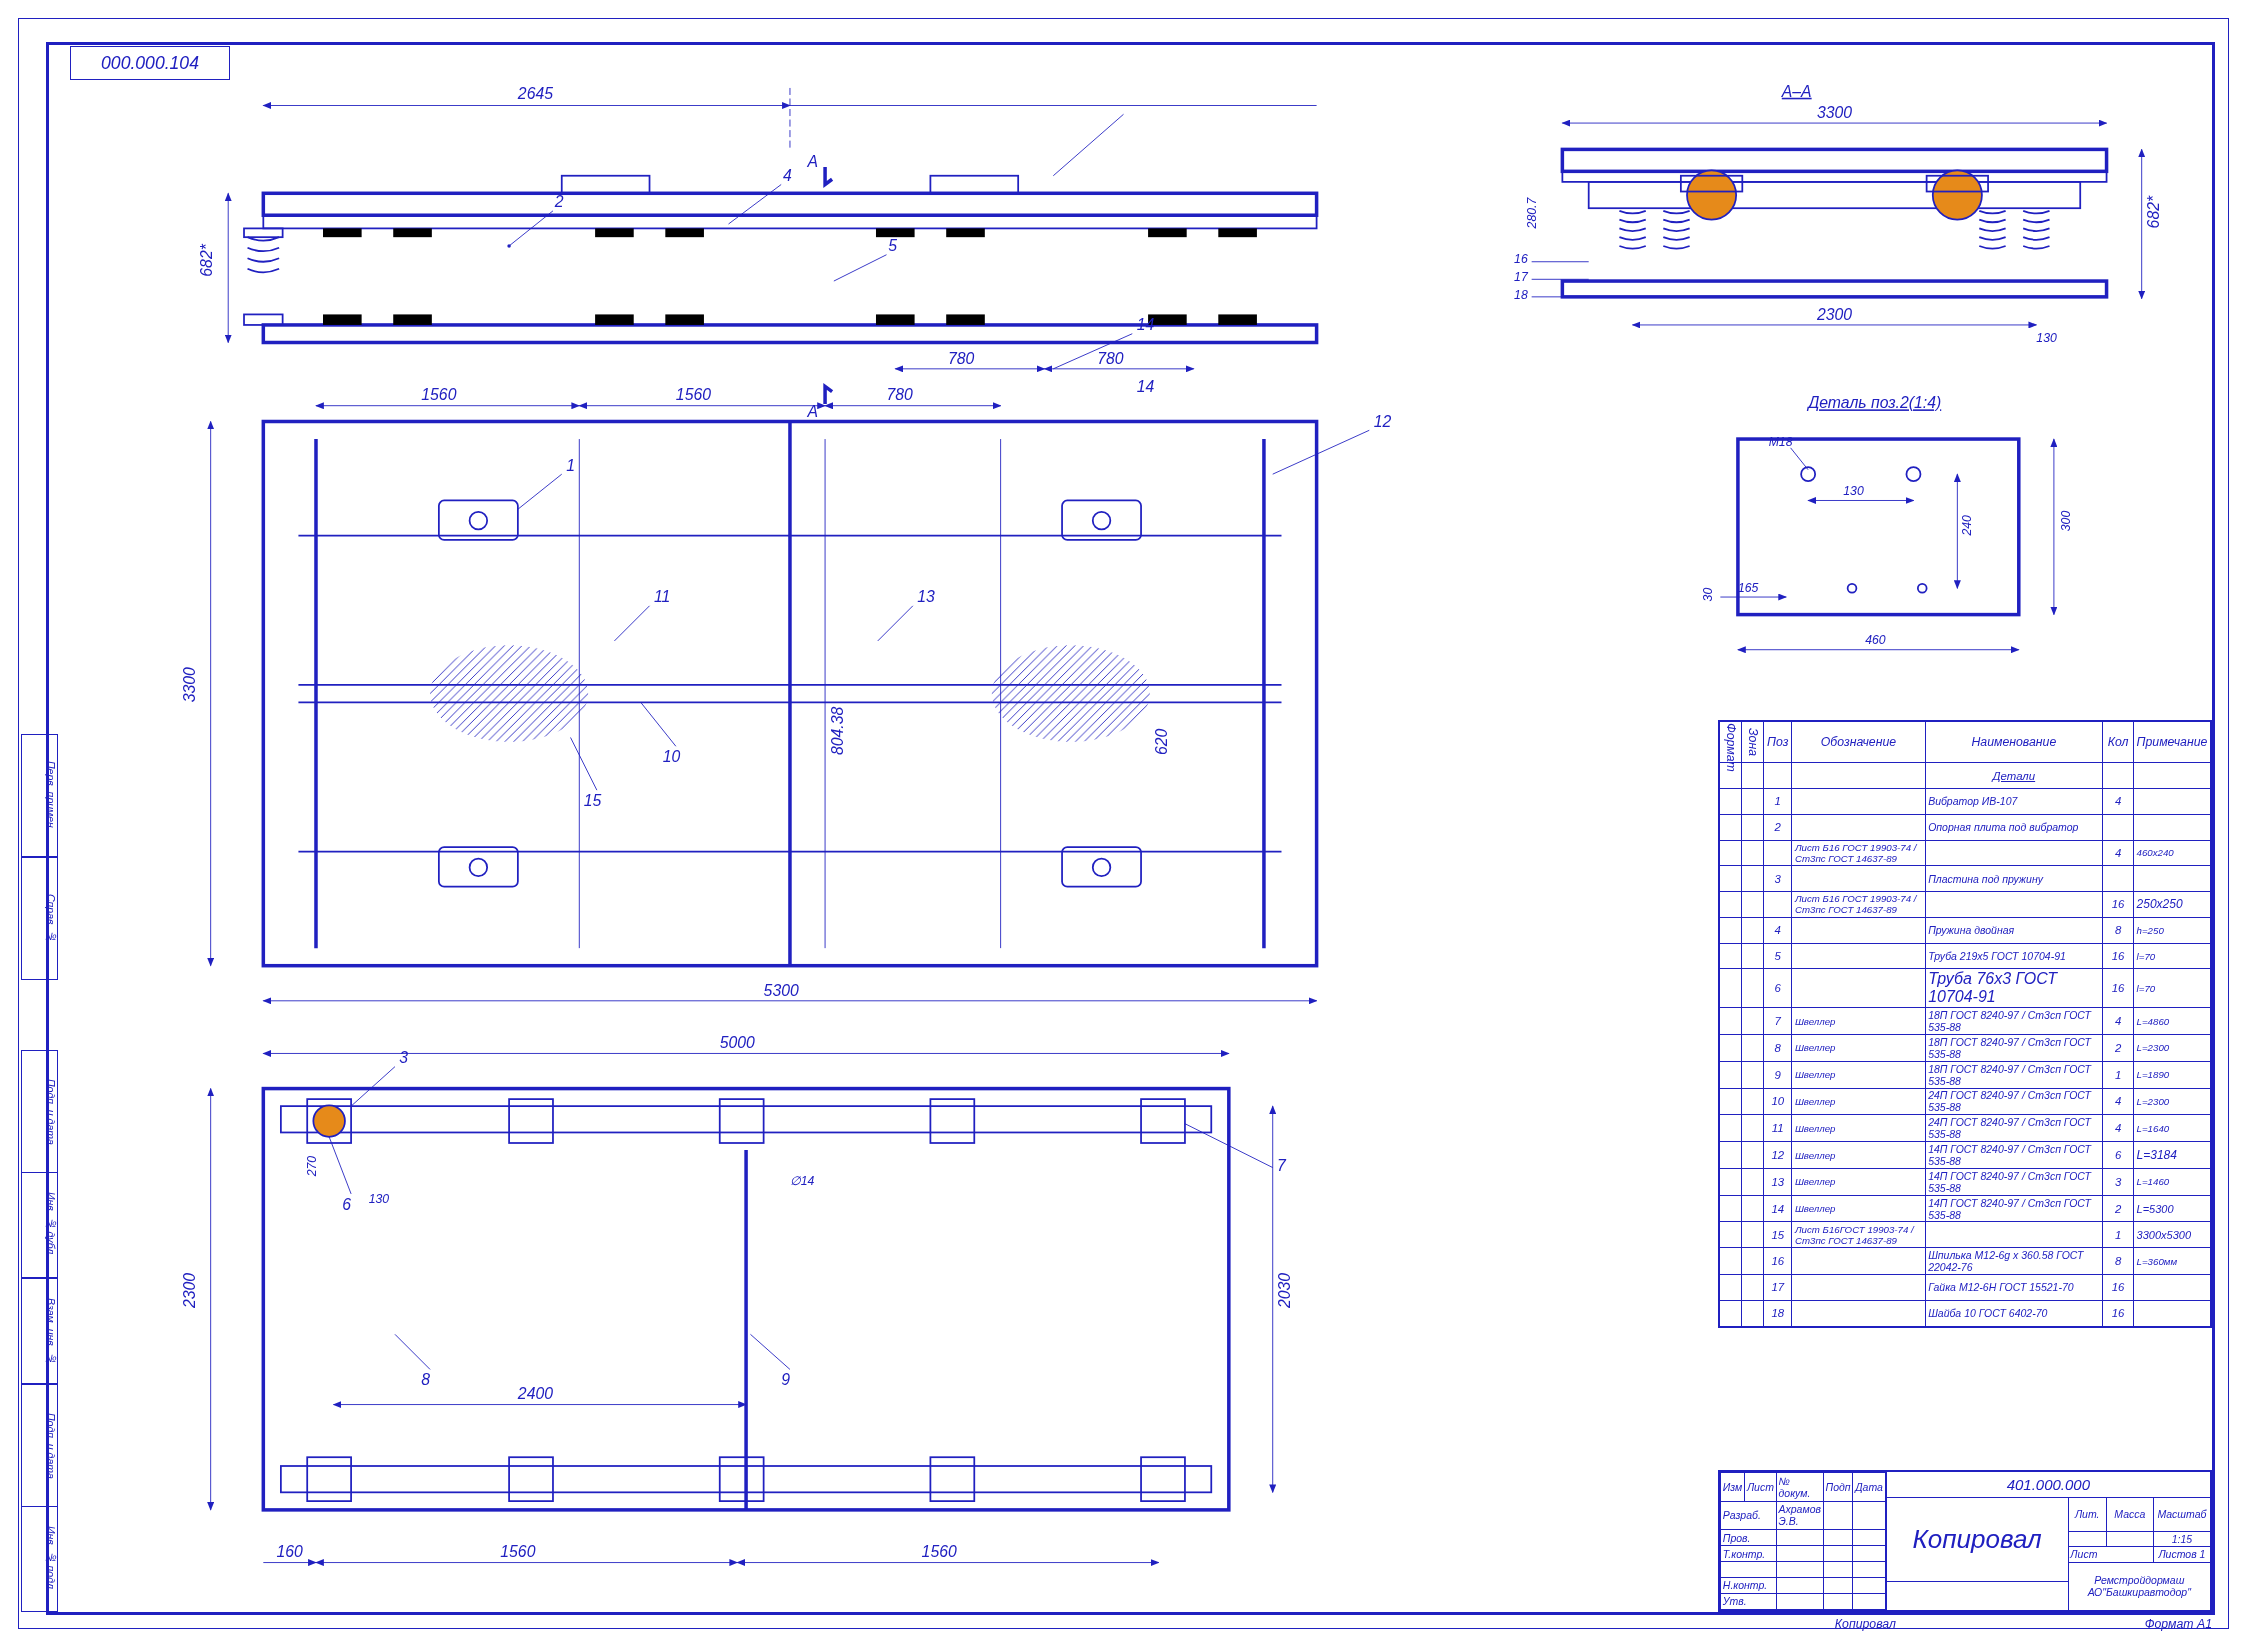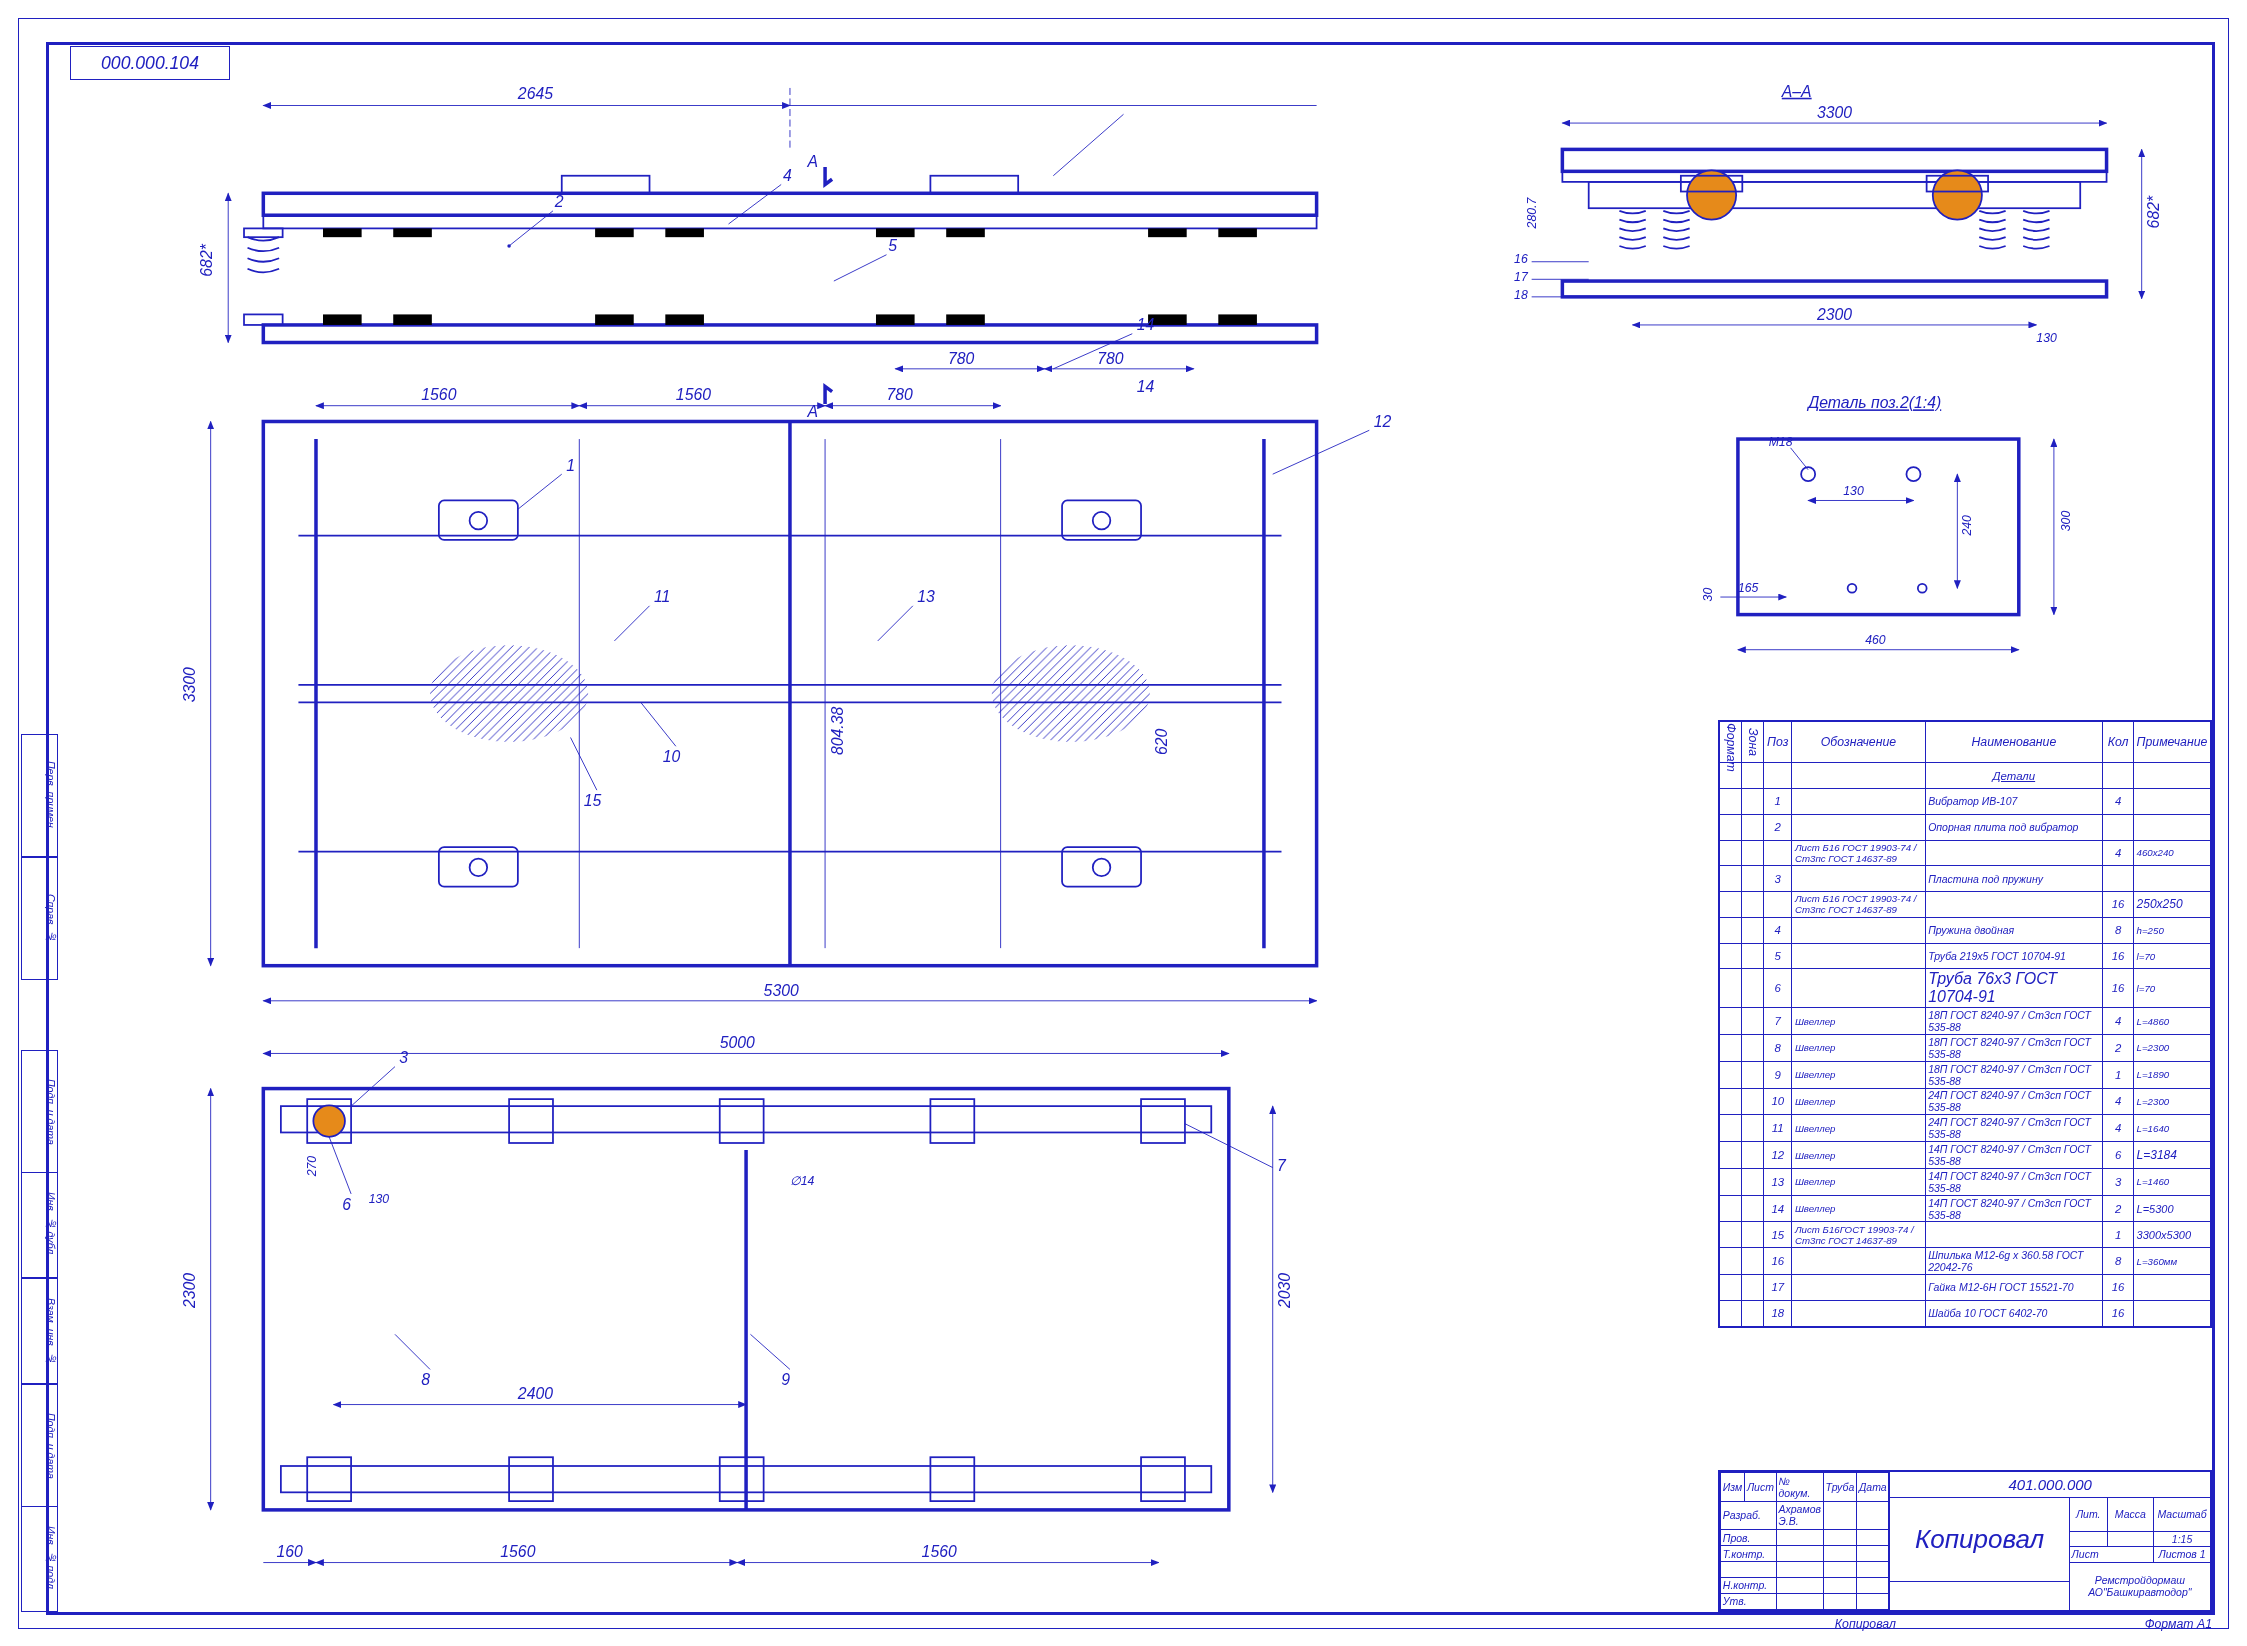--- a/index.html
+++ b/index.html
@@ -502,21 +502,21 @@
 <table>
 <tbody>
           <tr style="height:16px">
   <td rowspan="7" style="width:123px;vertical-align:top;padding:0">
     <table style="width:100%;height:100%;border-collapse:collapse">
       <tbody>
                   <tr style="height:14px">
                     <td style="width:19.3px">Изм</td>
                     <td style="width:19.3px">Лист</td>
                     <td>№ докум.</td>
-                    <td style="width:22px">Труба</td>
+                    <td style="width:22px">Подп</td>
                     <td style="width:22px">Дата</td>
                   </tr>
       <tr style="height:14px">
                     <td colspan="2">Разраб.</td>
                     <td>Ахрамов Э.В.</td>
                     <td></td>
                     <td></td>
                   </tr>
       <tr style="height:14px">
                     <td colspan="2">Пров.</td>

